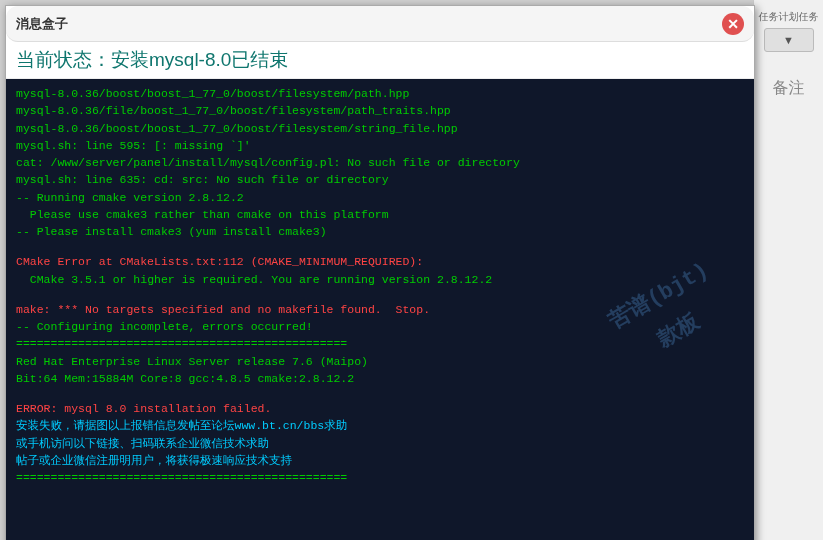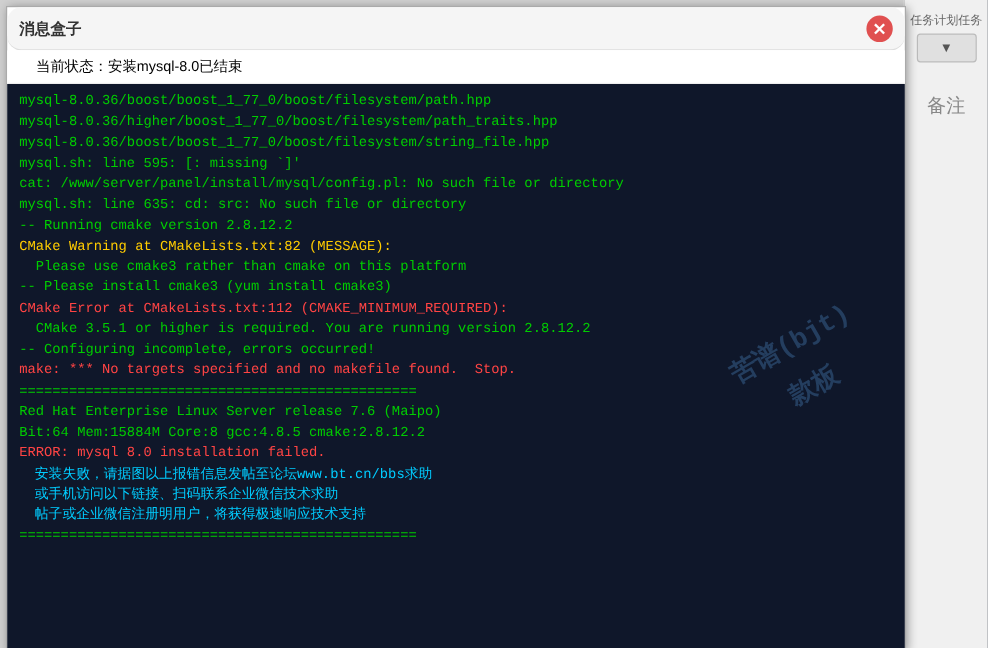--- a/index.html
+++ b/index.html
@@ -62,23 +62,23 @@
       display: flex;
       align-items: center;
       justify-content: center;
       font-weight: bold;
     }
 
     
     .modal-status {
       background: #fff;
       border-bottom: 1px solid #eee;
-      padding: 5px 24px;
-      font-size: 12px;
-      color: #000000;
+      padding: 5px 10px;
+      font-size: 19px;
+      color: #0f766e;
     }
 
     
     .modal-content {
       background: #0f172a;
       color: #00cc00;
       font-family: 'Courier New', Courier, monospace;
       font-size: 11.5px;
       line-height: 1.5;
       padding: 6px 10px;
@@ -87,33 +87,33 @@
       position: relative;
     }
 
     .modal-content .line {
       white-space: pre-wrap;
       word-break: break-all;
     }
 
     .line-error {
       color: #ff4444;
+      margin-top: 13px;
     }
     .line-warning {
       color: #ffcc00;
     }
     .line-separator {
       color: #00cc00;
     }
     .line-normal {
       color: #00cc00;
     }
     .line-info {
       color: #00ccff;
-      margin-left: 13px;
     }
 
     
     .watermark {
       position: absolute;
       right: 30px;
       top: 50%;
       transform: translateY(-50%) rotate(-30deg);
       color: rgba(100, 180, 255, 0.25);
       font-size: 22px;
@@ -190,37 +190,36 @@
     </button>
   </div>
 
   <div class="modal-status">
     <span>当前状态：安装mysql-8.0已结束</span>
   </div>
 
   <div class="modal-content" id="console-output">
 
     <div class="line line-normal">mysql-8.0.36/boost/boost_1_77_0/boost/filesystem/path.hpp</div>
-      <div class="line line-normal">mysql-8.0.36/higher/boost_1_77_0/boost/filesystem/path_traits.hpp</div>
+      <div class="line line-normal">mysql-8.0.36/file/boost_1_77_0/boost/filesystem/path_traits.hpp</div>
       <div class="line line-normal">mysql-8.0.36/boost/boost_1_77_0/boost/filesystem/string_file.hpp</div>
       <div class="line line-normal">mysql.sh: line 595: [: missing `]'</div>
       <div class="line line-normal">cat: /www/server/panel/install/mysql/config.pl: No such file or directory</div>
       <div class="line line-normal">mysql.sh: line 635: cd: src: No such file or directory</div>
       <div class="line line-normal">-- Running cmake version 2.8.12.2</div>
-      <div class="line line-warning">CMake Warning at CMakeLists.txt:82 (MESSAGE):</div>
       <div class="line line-normal">  Please use cmake3 rather than cmake on this platform</div>
       <div class="line line-normal"></div>
       <div class="line line-normal"></div>
       <div class="line line-normal">-- Please install cmake3 (yum install cmake3)</div>
       <div class="line line-error">CMake Error at CMakeLists.txt:112 (CMAKE_MINIMUM_REQUIRED):</div>
       <div class="line line-normal">  CMake 3.5.1 or higher is required. You are running version 2.8.12.2</div>
       <div class="line line-normal"></div>
       <div class="line line-normal"></div>
+      <div class="line line-error">make: *** No targets specified and no makefile found.  Stop.</div>
       <div class="line line-normal">-- Configuring incomplete, errors occurred!</div>
-      <div class="line line-error">make: *** No targets specified and no makefile found.  Stop.</div>
       <div class="line line-separator">================================================</div>
       <div class="line line-normal">Red Hat Enterprise Linux Server release 7.6 (Maipo)</div>
       <div class="line line-normal">Bit:64 Mem:15884M Core:8 gcc:4.8.5 cmake:2.8.12.2</div>
       <div class="line line-error">ERROR: mysql 8.0 installation failed.</div>
       <div class="line line-info">安装失败，请据图以上报错信息发帖至论坛www.bt.cn/bbs求助</div>
       <div class="line line-info">或手机访问以下链接、扫码联系企业微信技术求助</div>
       <div class="line line-info">帖子或企业微信注册明用户，将获得极速响应技术支持</div>
       <div class="line line-separator">================================================</div>
       <div class="watermark">
       <div>苦谱(bjt)</div>

